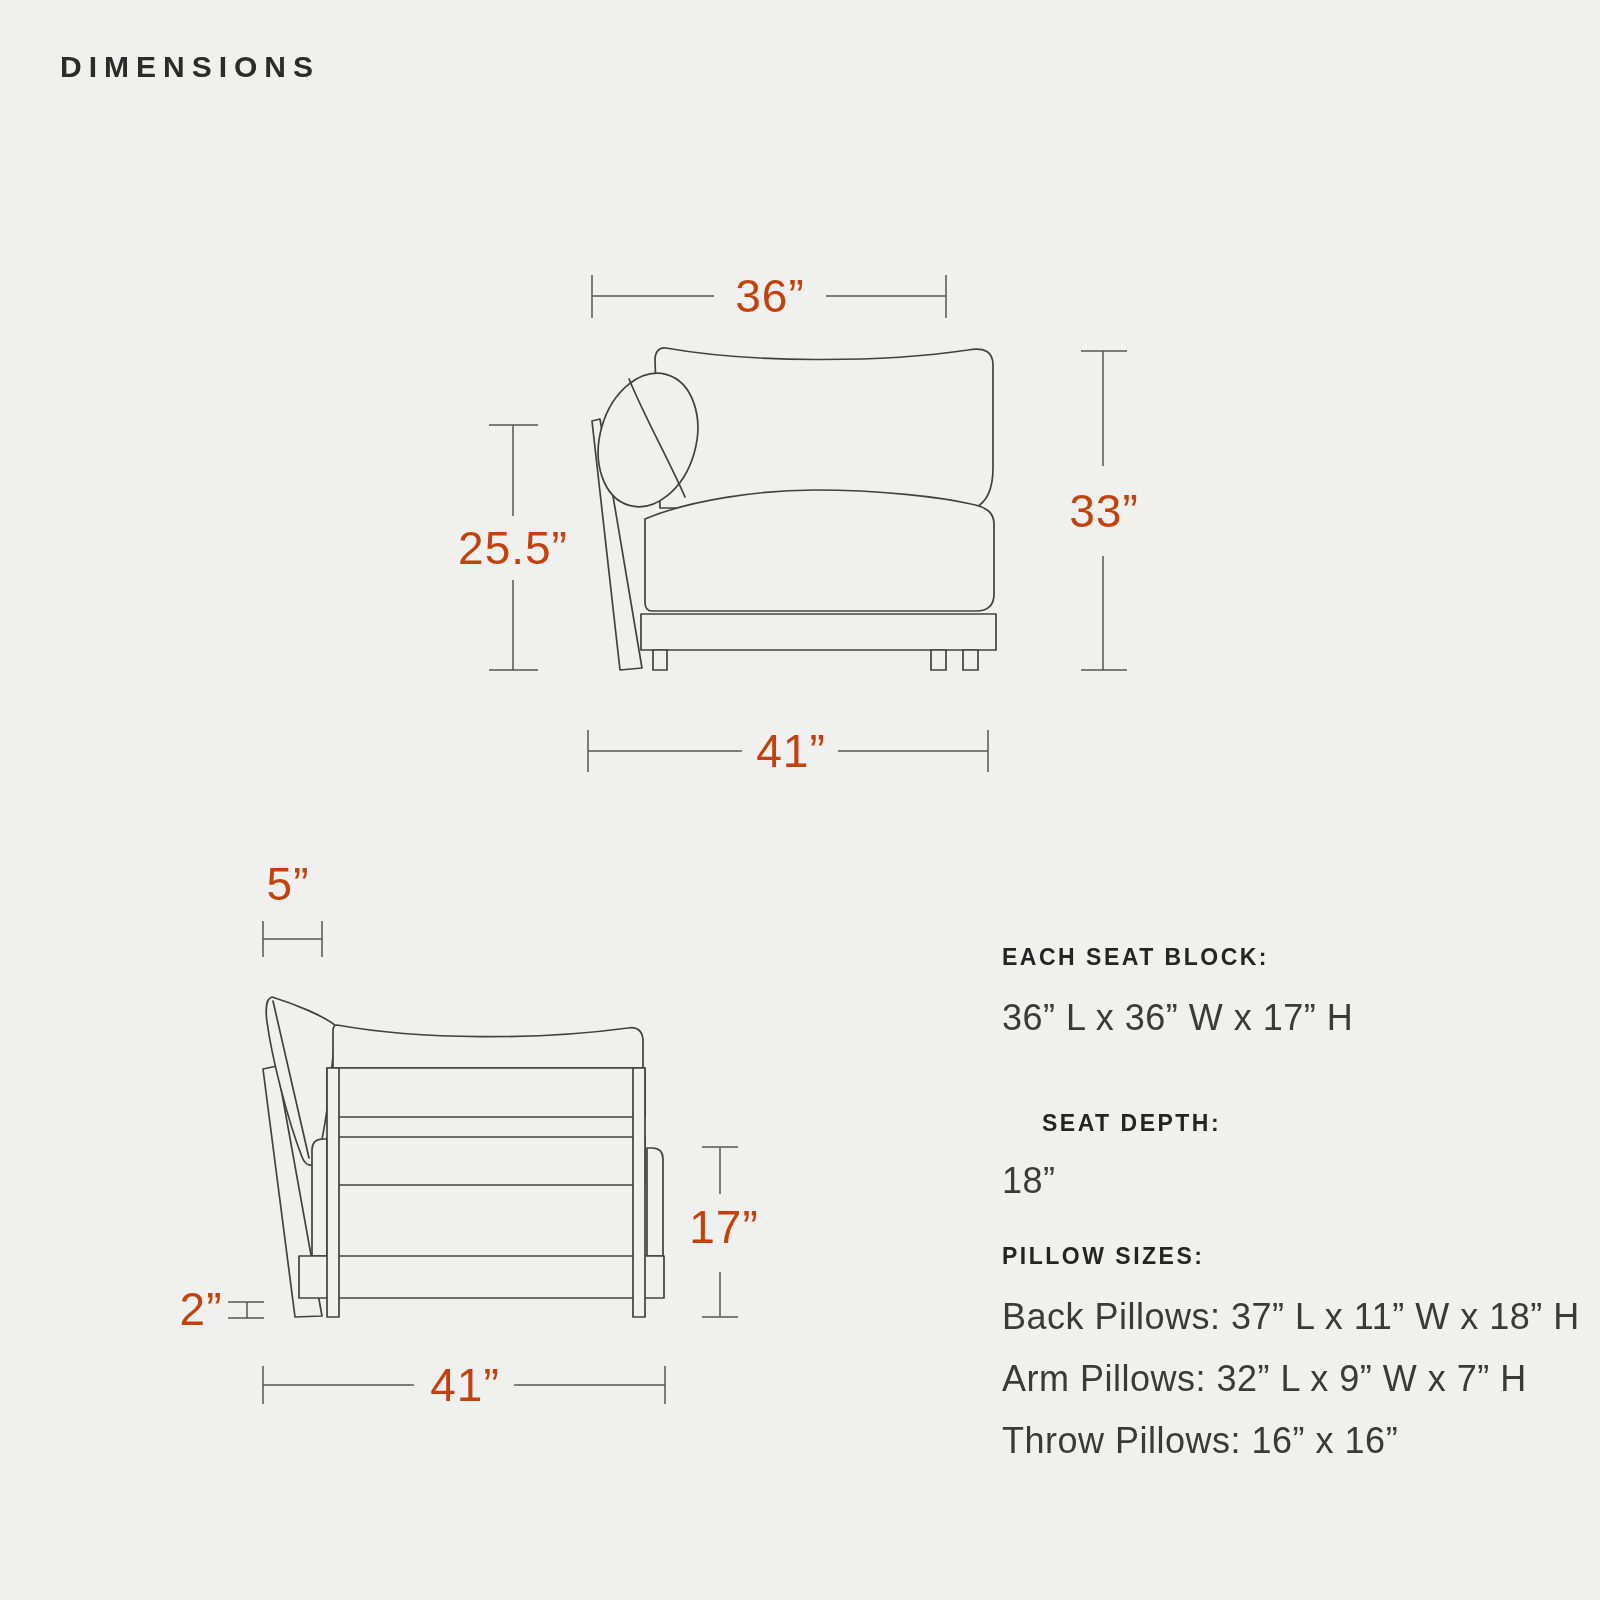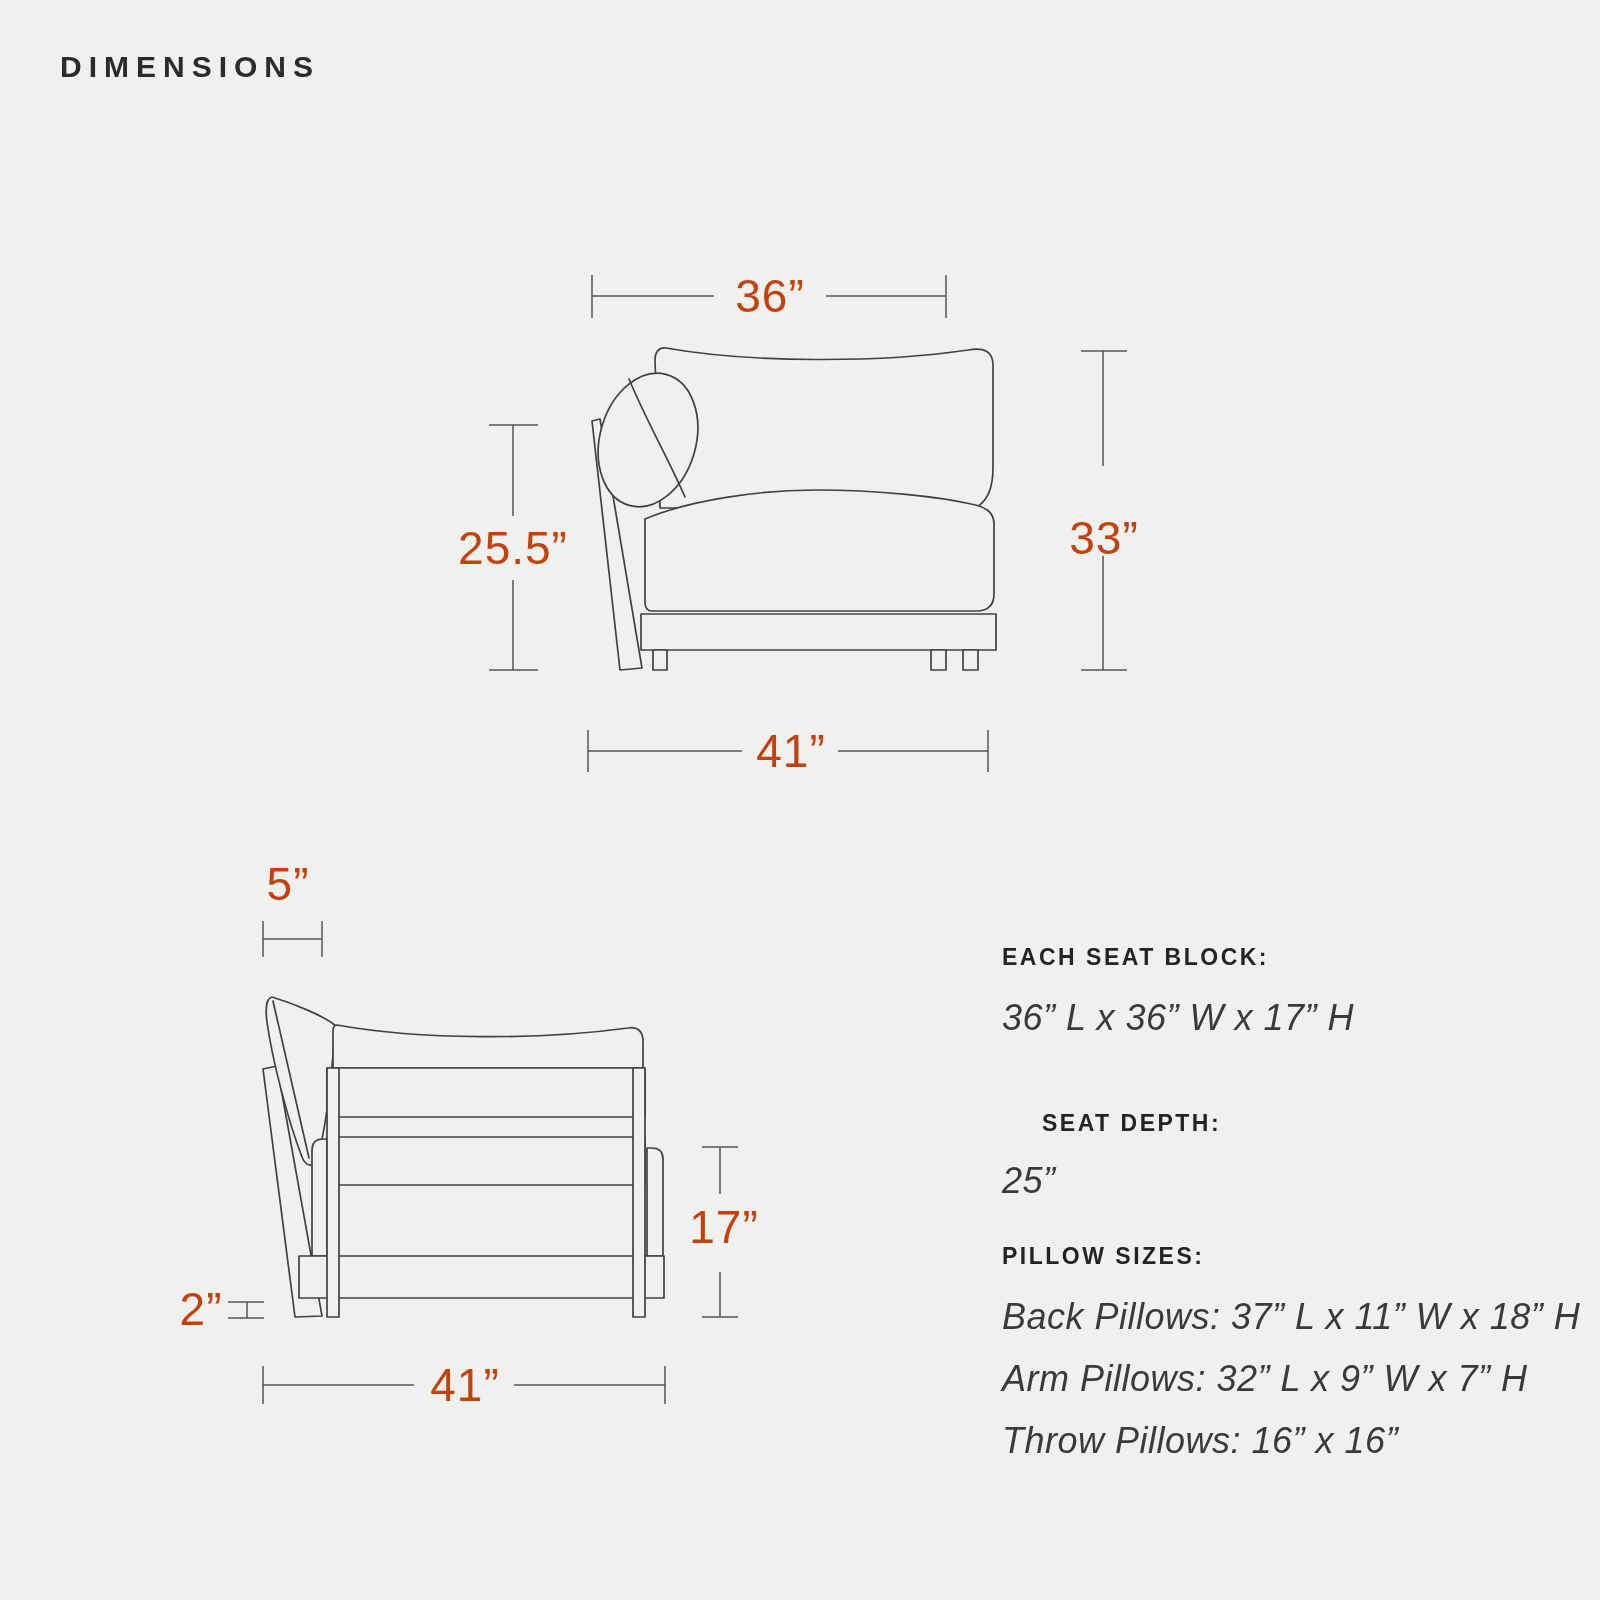--- a/index.html
+++ b/index.html
@@ -23,21 +23,21 @@
     letter-spacing:1px;
   }
   .spec-heading{
     position:absolute;left:1002px;
     font-size:23px;font-weight:bold;letter-spacing:2.5px;
     color:#242424;white-space:nowrap;
   }
   .spec-value{
     position:absolute;left:1002px;
     font-size:36px;font-weight:400;letter-spacing:0.5px;
-    color:#3a3a3a;white-space:nowrap;font-style:italic;
+    color:#3a3a3a;white-space:nowrap;
   }
 </style>
 </head>
 <body>
 
 <div id="stage">
 
   <svg width="1600" height="1600" viewBox="0 0 1600 1600">
 
     <g fill="#f0f0ee" stroke="#414141" stroke-width="1.7" stroke-linejoin="round" stroke-linecap="round">
@@ -101,35 +101,35 @@
       <path d="M263,921 V957 M322,921 V957 M263,939 H322"></path>
       <path d="M228,1302 H264 M228,1318 H264 M247,1302 V1318"></path>
       <path d="M702,1147 H738 M702,1317 H738 M720,1147 V1194 M720,1272 V1317"></path>
       <path d="M263,1366 V1404 M665,1366 V1404 M263,1385 H414 M514,1385 H665"></path>
     </g>
   </svg>
 
   <div class="page-title">DIMENSIONS</div>
 
   <div class="dim-label" style="left:770px;top:296px;">36”</div>
-  <div class="dim-label" style="left:1104px;top:538px;">33”</div>
+  <div class="dim-label" style="left:1104px;top:511px;">33”</div>
   <div class="dim-label" style="left:513px;top:548px;">25.5”</div>
   <div class="dim-label" style="left:791px;top:751px;">41”</div>
 
   <div class="dim-label" style="left:288px;top:884px;">5”</div>
   <div class="dim-label" style="left:201px;top:1309px;">2”</div>
   <div class="dim-label" style="left:724px;top:1227px;">17”</div>
   <div class="dim-label" style="left:465px;top:1385px;">41”</div>
 
   <div>
     <div class="spec-heading" style="top:944px;">EACH SEAT BLOCK:</div>
     <div class="spec-value" style="top:997px;">36” L x 36” W x 17” H</div>
 
     <div class="spec-heading" style="top:1110px;margin-left:40px;">SEAT DEPTH:</div>
-    <div class="spec-value" style="top:1160px;">25”</div>
+    <div class="spec-value" style="top:1160px;">18”</div>
 
     <div class="spec-heading" style="top:1243px;">PILLOW SIZES:</div>
     <div class="spec-value" style="top:1296px;">Back Pillows: 37” L x 11” W x 18” H</div>
     <div class="spec-value" style="top:1358px;">Arm Pillows: 32” L x 9” W x 7” H</div>
     <div class="spec-value" style="top:1420px;">Throw Pillows: 16” x 16”</div>
   </div>
 
 </div>
 
 </body></html>

